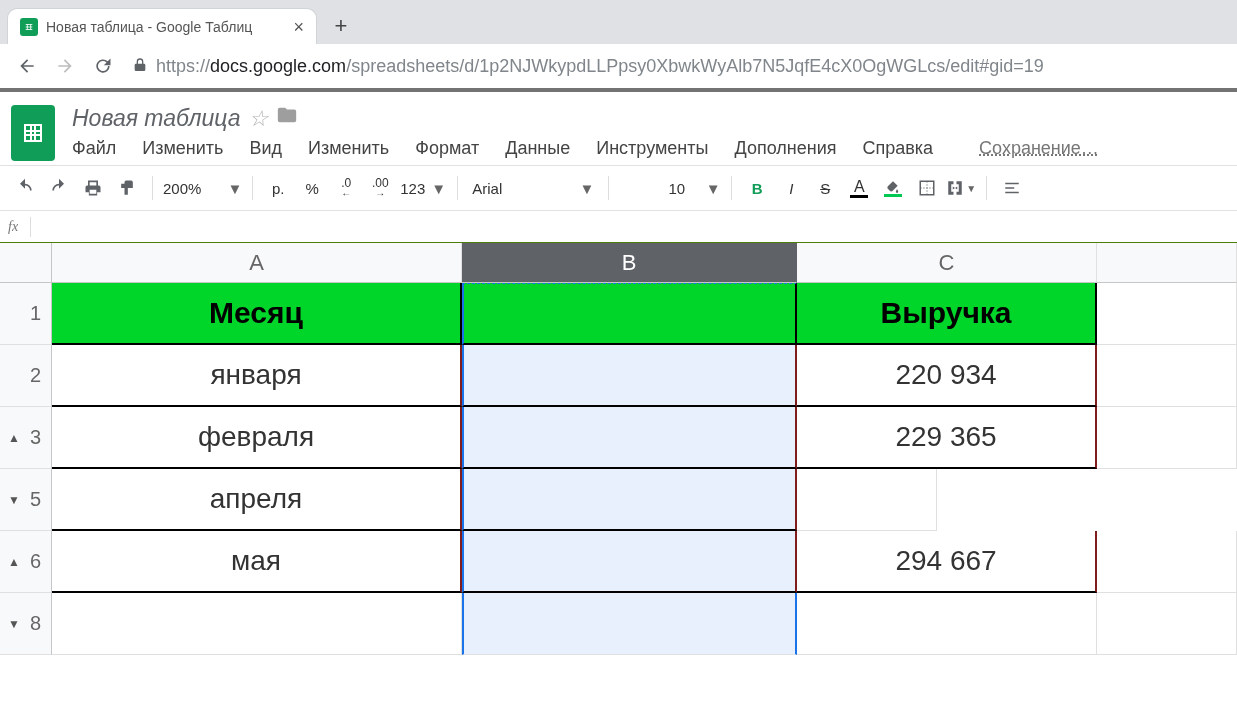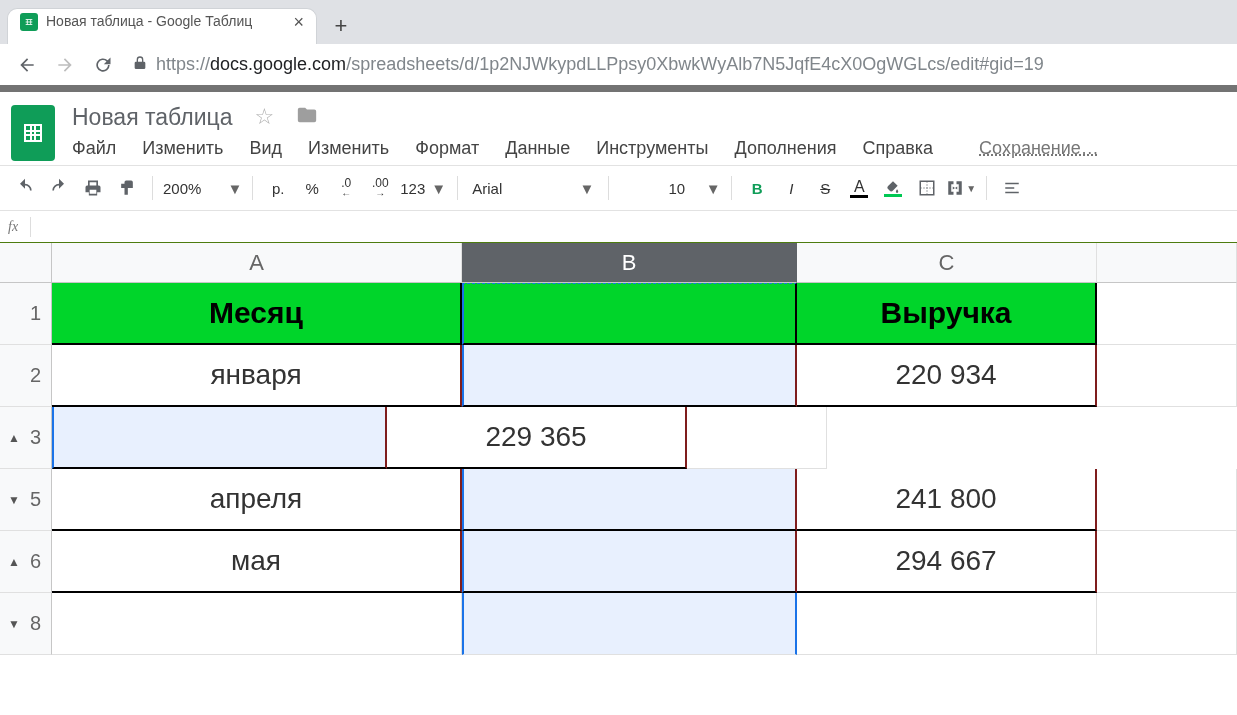--- a/index.html
+++ b/index.html
@@ -1,42 +1,42 @@
 <!DOCTYPE html>
 <html><head>
 <meta charset="utf-8">
 <style>
   * { box-sizing: border-box; }
   html, body { margin:0; padding:0; font-family: Arial, sans-serif; font-size:14px; color:#333; }
   body { background:#fff; width:1237px; height:715px; overflow:hidden; }
 
   
   .chrome-tabs { height:44px; background:#dfe1e5; display:flex; align-items:flex-end; padding-left:7px; }
-  .tab { display:flex; height:36px; background:#fff; border-radius:10px 10px 0 0; padding:4px 12px; gap:8px; max-width:310px; width:310px; border:1px solid #d0d3d7; border-bottom:none; }
+  .tab { display:flex; align-items:center; height:36px; background:#fff; border-radius:10px 10px 0 0; padding:4px 12px; gap:8px; max-width:310px; width:310px; border:1px solid #d0d3d7; border-bottom:none; }
   .tab .favicon { display:flex; align-items:center; justify-content:center; width:18px; height:18px; background:#0f9d58; color:#fff; border-radius:3px; font-size:10px; }
   .tab .favicon svg { fill:#fff; }
   .tab-title { flex:1; font-size:14px; color:#555; white-space:nowrap; overflow:hidden; text-overflow:clip; }
   .tab .close { color:#555; font-size:18px; line-height:1; }
   .new-tab { width:28px; height:28px; display:flex; align-items:center;justify-content:center; margin:0 0 4px 10px; color:#444; font-size:22px; }
 
-  .url-bar { height:48px; background:#fff; border-bottom:7px solid #737373; display:flex; align-items:center; gap:8px; padding:0 12px; }
+  .url-bar { height:48px; background:#fff; border-bottom:4px solid #737373; display:flex; align-items:center; gap:8px; padding:0 12px; }
   .url-bar .nav-btn { width:30px; height:30px; display:flex; align-items:center; justify-content:center; color:#555; font-size:20px; border-radius:50%; }
   .url-bar .nav-btn.disabled { color:#bbb; }
   .url-bar .lock { color:#5f6368; font-size:14px; margin-left:6px; }
   .url-bar .url { flex:1; font-size:18px; color:#3c4043; white-space:nowrap; overflow:hidden; }
   .url-bar .url .muted { color:#80868b; }
   .url-bar .url .dark { color:#202124; }
 
   
   .sheets-head { display:flex; align-items:flex-start; padding:10px 8px 0 8px; gap:14px; border-bottom:0; }
   .sheets-logo { width:50px; height:62px; display:flex; align-items:center; justify-content:center; }
   .sheets-logo .logobox { width:44px; height:56px; background:#0f9d58; border-radius:4px; display:flex; align-items:center; justify-content:center; }
   .sheets-logo .logobox svg { fill:#fff; }
   .sheets-title-area { flex:1; display:flex; flex-direction:column; gap:4px; }
-  .title-row { display:flex; align-items:flex-start; gap:22px; font-size:23px; color:#5f6368; padding-top:2px; }
+  .title-row { display:flex; align-items:flex-end; gap:8px; font-size:23px; color:#5f6368; padding-top:2px;font-style:italic; }
   .title-row .star { color:#b0b0b0; font-size:22px; }
   .title-row .folder { color:#9e9e9e; font-size:22px; }
   .menubar { display:flex; align-items:center; gap:26px; font-size:18px; color:#444; padding:2px 0 6px; }
   .menubar .menu-item { white-space:nowrap; }
   .menubar .save-link { color:#777; text-decoration:underline dotted; font-size:18px; margin-left:20px; }
 
   
   .toolbar { display:flex; align-items:center; height:46px; border-top:1px solid #e2e2e2; border-bottom:1px solid #e2e2e2; padding:0 8px; gap:0; color:#5f6368; font-size:15px; }
   .tb-btn { min-width:30px; height:30px; display:flex; align-items:center; justify-content:center; color:#333; position:relative; margin:0 2px; }
   .tb-btn svg { fill:#5f6368; }
@@ -318,38 +318,38 @@
           </div>
         <div class="cell colB data sel-col">
             <span></span>
           </div>
         <div class="cell colC data">
             <span>220 934</span>
           </div>
         <div class="cell colD"></div>
       </div>
       <div class="row">
+        <div class="cell colA data">
+            <span>февраля</span>
+          </div>
         <div class="cell colB data sel-col">
             <span></span>
           </div>
         <div class="cell colC data">
             <span>229 365</span>
           </div>
         <div class="cell colD"></div>
       </div>
       <div class="row">
         <div class="cell colA data">
             <span>апреля</span>
           </div>
         <div class="cell colB data sel-col">
             <span></span>
           </div>
-        <div class="cell colC data">
-            <span>241 800</span>
-          </div>
         <div class="cell colD"></div>
       </div>
       <div class="row">
         <div class="cell colA data">
             <span>мая</span>
           </div>
         <div class="cell colB data sel-col">
             <span></span>
           </div>
         <div class="cell colC data">

